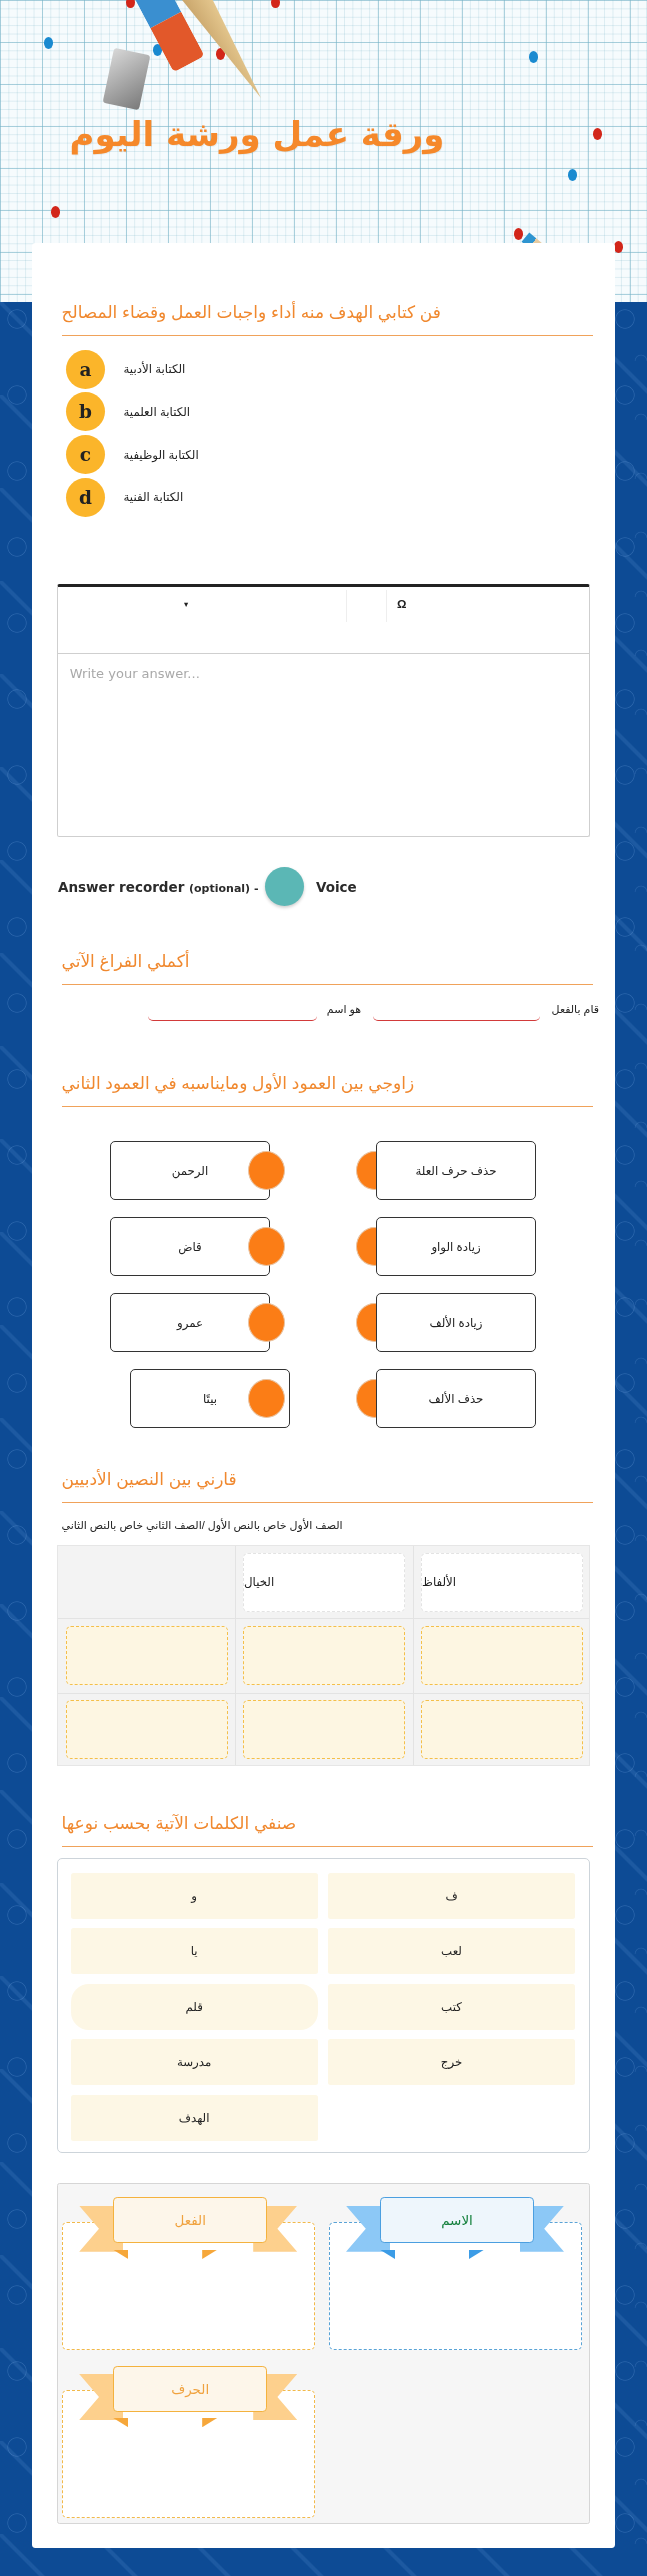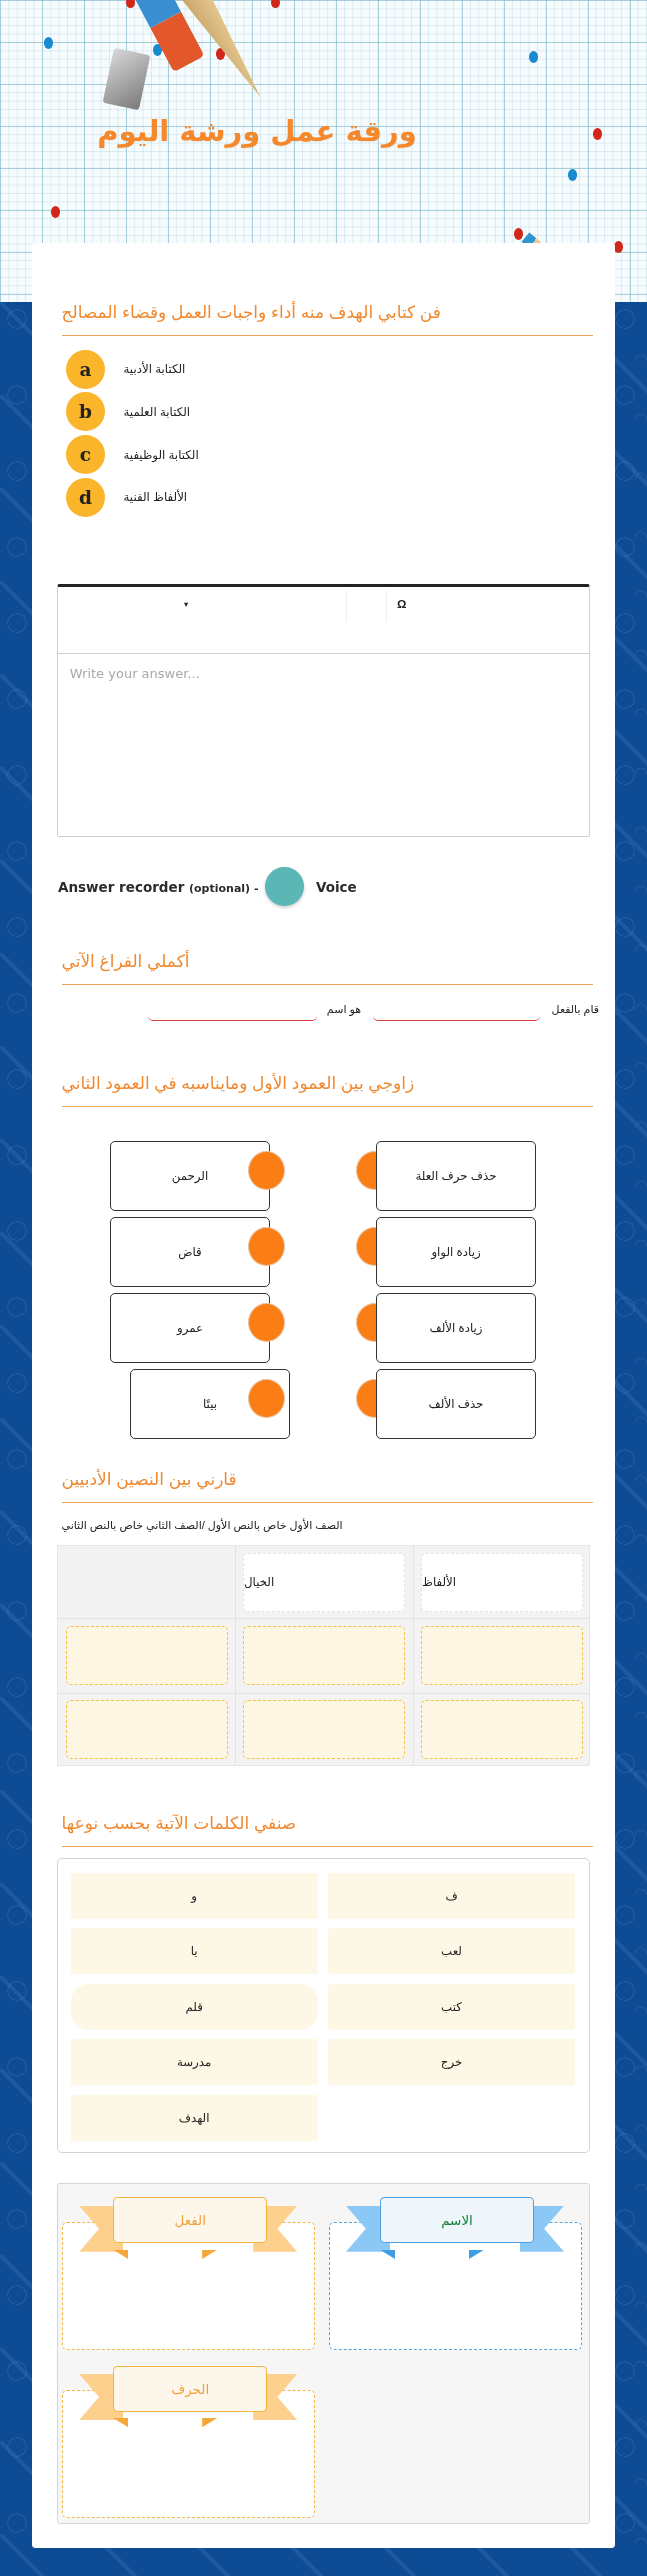--- a/index.html
+++ b/index.html
@@ -44,21 +44,21 @@
       transform: rotate(-28deg); border-radius: 5px; overflow: hidden; }
     .eraser .top { height: 40%; background: #3a8fd0; }
     .eraser .bot { height: 60%; background: #e2582a; }
     .ruler { position: absolute; left: 207px; top: -25px; width: 30px; height: 135px;
       background: linear-gradient(90deg, #c8a46a, #e6c990); transform: rotate(-30deg);
       clip-path: polygon(0 0, 100% 0, 70% 100%); }
     .pencil { position: absolute; left: 539px; top: 228px; width: 11.8px; height: 51px;
       background: linear-gradient(#2f95d0 0 18%, #e6caa0 18% 100%); transform: rotate(-50deg); }
     .page-title {
       position: absolute; left: 0; width: 514px; top: 114px; text-align: center;
-      font-family: "DejaVu Sans", sans-serif; font-size: 29px; font-weight: bold;
+      font-family: "DejaVu Sans", sans-serif; font-size: 34px; font-weight: bold;
       color: #f5882a; direction: rtl; text-shadow: 0.8px 0.8px 0 rgba(0,0,0,0.05);
     }
     
     .card {
       position: absolute; left: 32px; top: 243px; width: 583px; height: 2305px;
       background: #fff; border-radius: 3.4px; z-index: 2;
     }
     .section-title {
       position: absolute; left: 29.5px; width: 531px;
       direction: rtl; text-align: left;
@@ -93,21 +93,21 @@
     .rec-btn { width: 39px; height: 39px; border-radius: 50%; background: #5bb7b5; margin: 0 11.8px 0 6.7px;
       box-shadow: 0 1.7px 3.4px rgba(0,0,0,0.2); cursor: pointer; }
     .rec-voice { font-family: "DejaVu Sans", sans-serif; font-weight: bold; font-size: 13.5px; color: #2b2b2b; }
     
     .fill-row { position: absolute; left: 28px; top: 757px; width: 539px; height: 25px; direction: rtl; }
     .fill-text { position: absolute; font-size: 11px; color: #222; top: 3.4px; }
     .fill-input { position: absolute; top: 0; height: 21px; border: none; border-bottom: 0.8px solid #d23a3a;
       border-radius: 0 0 5px 5px; background: transparent; outline: none; }
     
     .match-grid { position: absolute; left: 0; top: 877px; width: 583px; }
-    .match-box { position: absolute; width: 160px; height: 70px; border: 0.8px solid #333; border-radius: 5px;
+    .match-box { position: absolute; width: 160px; height: 59px; border: 0.8px solid #333; border-radius: 5px;
       display: flex; align-items: center; justify-content: center; font-size: 11.8px; color: #222; direction: rtl; background: #fff; }
     .match-dot { position: absolute; width: 37px; height: 39px; border-radius: 50%;
       background: #fb7d16; border: 1.7px solid #e9c3a1; cursor: pointer; }
     
     .compare-note { position: absolute; left: 29.5px; top: 1276px; width: 531px; direction: rtl; text-align: left;
       font-size: 11px; color: #222; }
     .compare { position: absolute; left: 25px; top: 1302px; width: 533px; height: 221px;
       background: #f3f3f3; border: 0.8px solid #e6e6e6; }
     .cmp-cell { position: absolute; }
     .cmp-head { background: #fff; border: 1.7px dashed #e3e3e3; border-radius: 5px; display: flex; align-items: center;
@@ -184,21 +184,21 @@
     <div class="mcq-row">
       <div class="mcq-badge">b</div>
       <div class="mcq-label">الكتابة العلمية</div>
     </div>
     <div class="mcq-row">
       <div class="mcq-badge">c</div>
       <div class="mcq-label">الكتابة الوظيفية</div>
     </div>
     <div class="mcq-row">
       <div class="mcq-badge">d</div>
-      <div class="mcq-label">الألفاظ الفنية</div>
+      <div class="mcq-label">الكتابة الفنية</div>
     </div>
   </div>
 
   <div class="editor">
     <div class="editor-toolbar">
       <span class="tb-caret">▾</span>
       <div class="tb-sep1"></div>
       <div class="tb-sep2"></div>
       <span class="tb-omega">Ω</span>
     </div>

